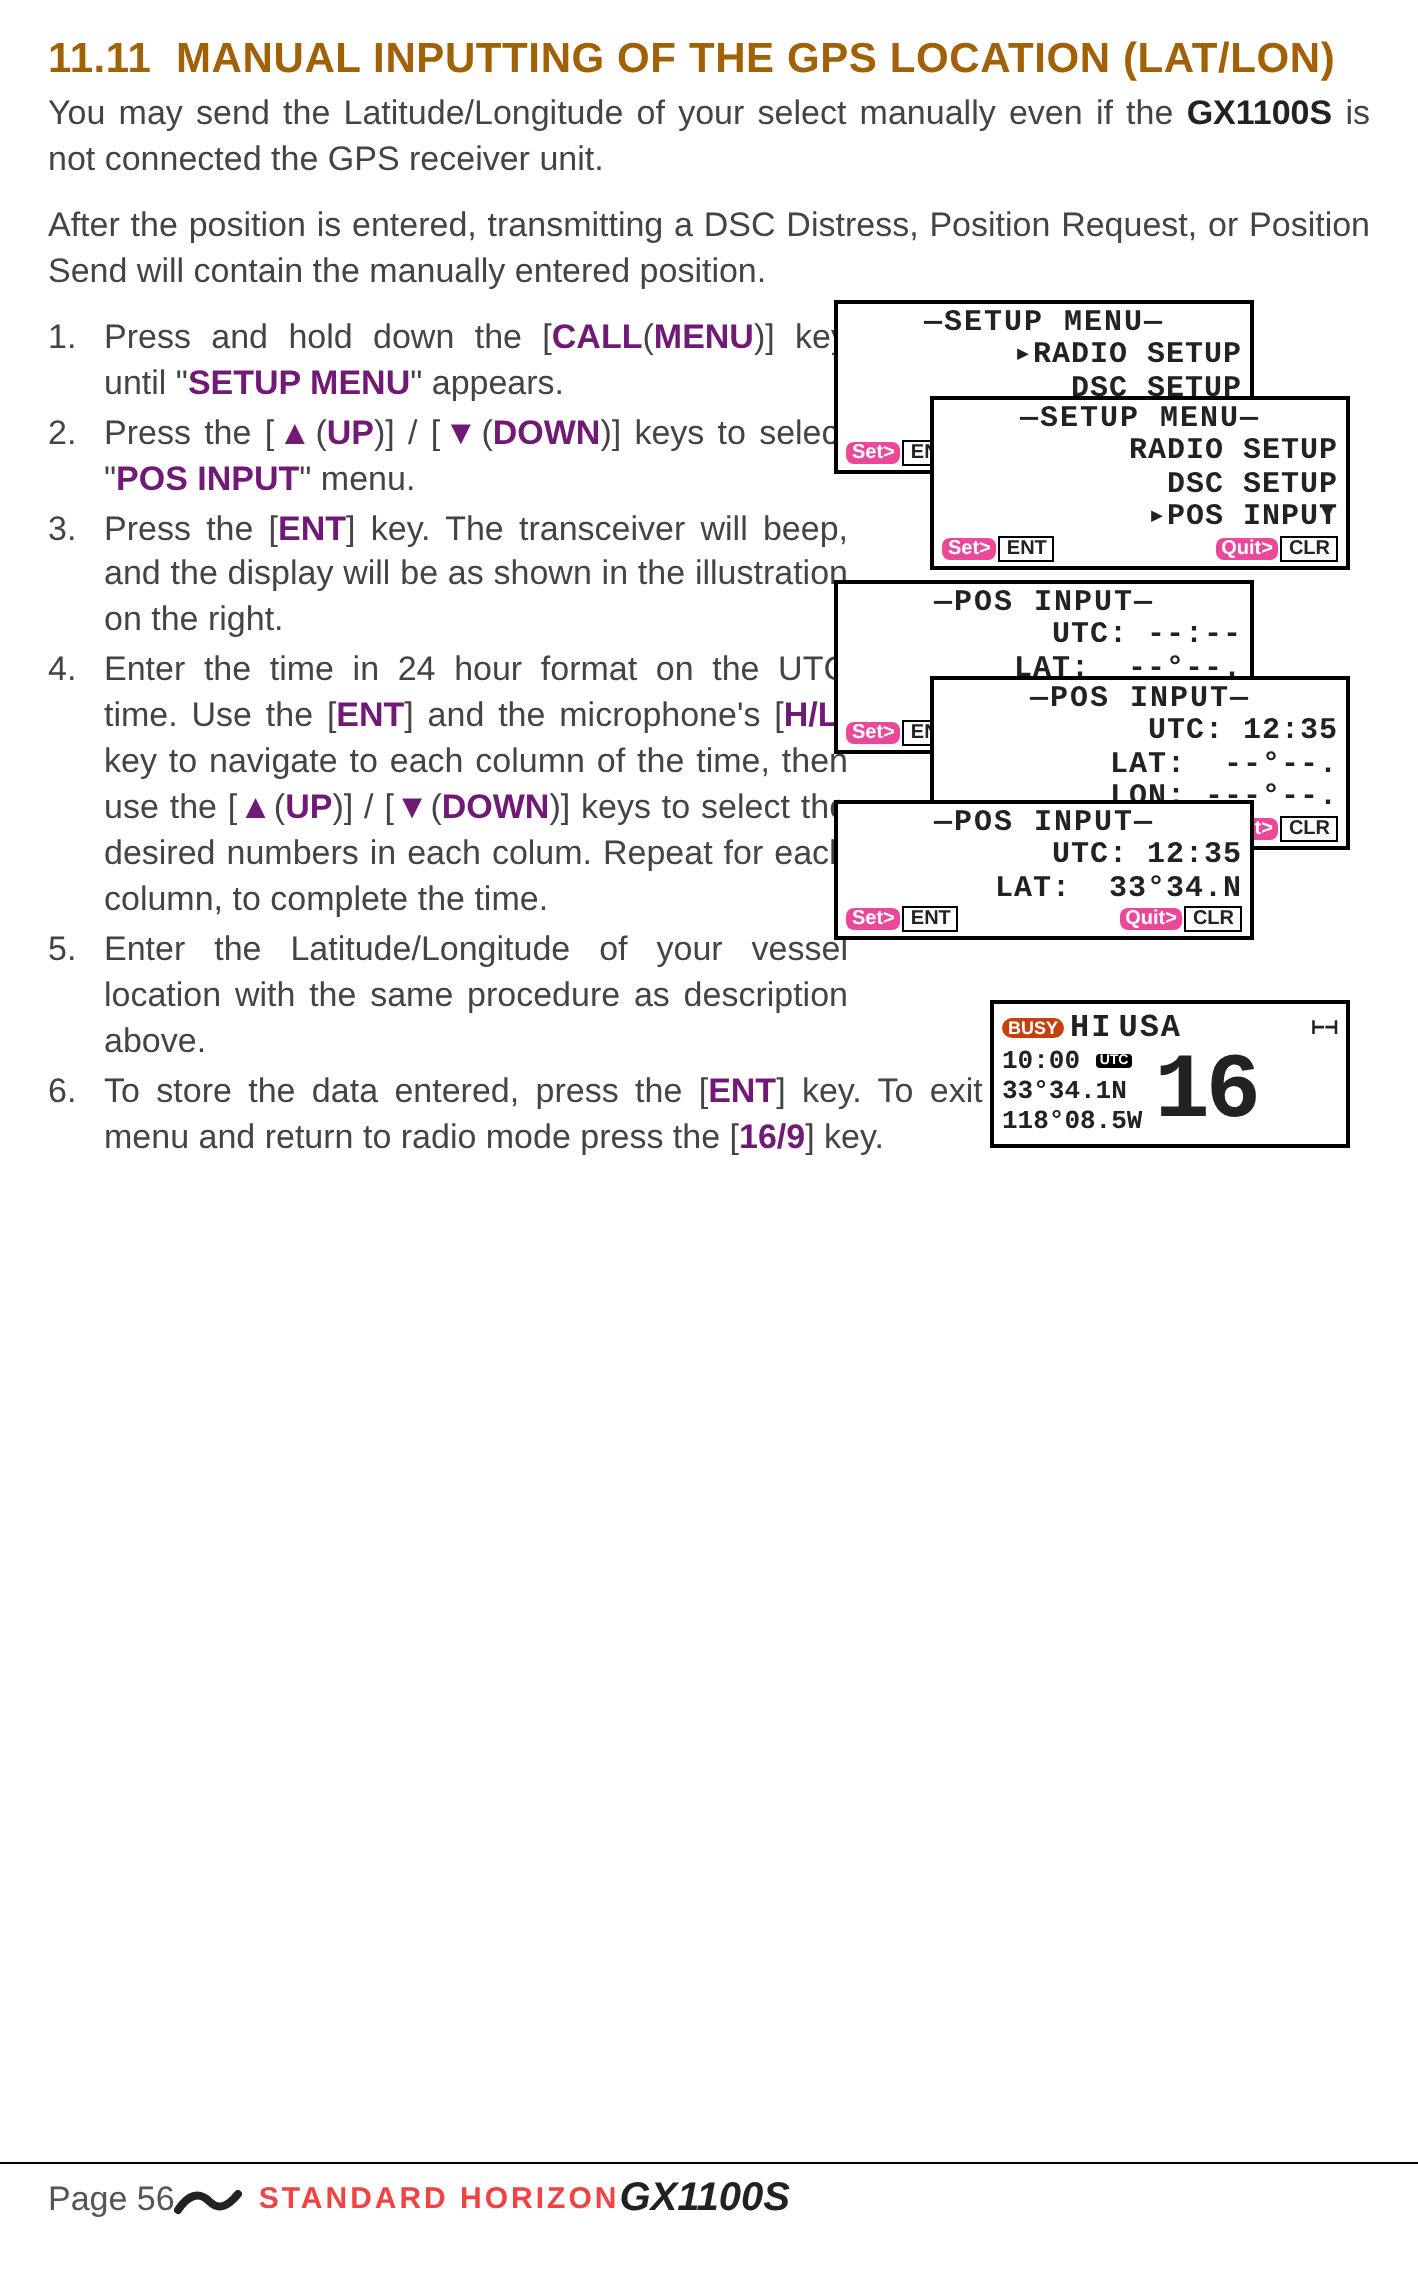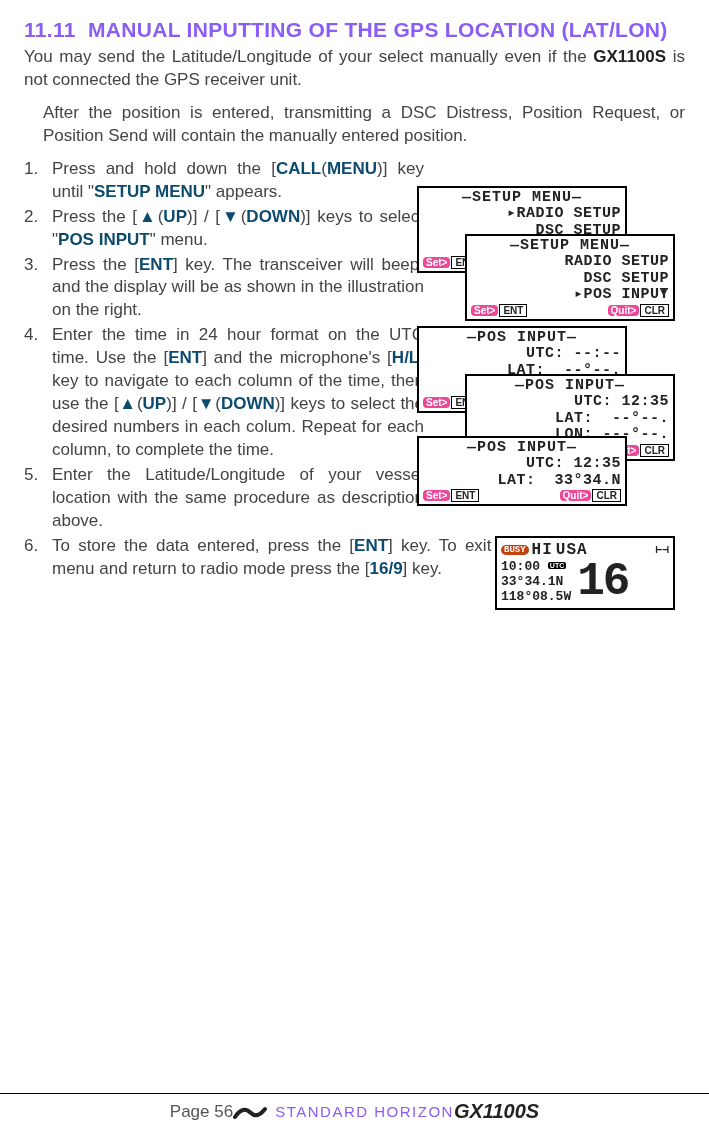--- a/index.html
+++ b/index.html
@@ -14,37 +14,36 @@
     .page {
       padding: 18px 24px 0 24px;
       position: relative;
       height: 100%;
     }
     .section-title {
       font-size: 21px;
       font-weight: bold;
       letter-spacing: 0.3px;
       margin-bottom: 4px;
-      color: #8b5cf6;
+      color: #a16207;
     }
     .intro {
       font-size: 17px;
       color: #444;
       line-height: 1.35;
       text-align: justify;
       margin-bottom: 10px;
     }
     .intro b { color: #222; }
     .intro2 {
       font-size: 17px;
       color: #444;
       line-height: 1.35;
       text-align: justify;
       margin-bottom: 10px;
-      margin-left: 19px;
     }
     .content-area {
       position: relative;
     }
     .steps {
       font-size: 17px;
       color: #444;
       line-height: 1.35;
     }
     .step {
@@ -52,30 +51,29 @@
       margin-bottom: 2px;
     }
     .step-num {
       width: 28px;
       flex-shrink: 0;
       text-align: left;
     }
     .step-text {
       text-align: justify;
     }
-    .step-text b { color: #0c4a6e; }
+    .step-text b { color: #701a75; }
     .narrow { width: 372px; }
     .medium { width: 474px; }
     .screens {
       position: absolute;
       right: -4px;
       top: -8px;
       width: 282px;
       height: 430px;
-      margin-top: 36px;
     }
     .lcd {
       position: absolute;
       border: 2px solid #000;
       background: #fff;
       font-family: "Courier New", monospace;
       font-weight: bold;
       font-size: 15px;
       line-height: 1.1;
       padding: 2px 4px 2px 4px;
@@ -129,21 +127,21 @@
       font-size: 11px;
       display: flex;
       align-items: center;
       gap: 3px;
     }
     .radio-display .busy-badge {
       background: #c2410c;
       color: #fff;
       padding: 0 3px;
       border-radius: 5px;
-      font-family: Liberation Mono, monospace;
+      font-family: Liberation Sans, sans-serif;
       font-size: 9px;
     }
     .radio-display .hi { font-size: 16px; letter-spacing: 1px; }
     .radio-display .anchor { margin-left: auto; font-size: 11px; }
     .radio-display .main-row {
       display: flex;
       align-items: flex-end;
     }
     .radio-display .left-info {
       font-size: 13px;
@@ -164,41 +162,41 @@
       margin-left: 6px;
       letter-spacing: -2px;
       text-align: right;
     }
     .footer-bar {
       position: absolute;
       bottom: 0;
       left: 0;
       right: 0;
       border-top: 1.5px solid #000;
-      padding: 6px 24px 16px 24px;
+      padding: 6px 24px 28px 24px;
       display: flex;
       align-items: center;
-      justify-content: center;
+      justify-content: flex-start;
     }
     .page-num {
       font-size: 17px;
       color: #555;
     }
     .brand {
       display: flex;
       align-items: center;
       gap: 8px;
     }
     .brand-logo svg { display: block; }
     .brand-text {
       font-family: Arial, sans-serif;
       font-size: 15px;
-      font-weight: normal;
+      font-weight: bold;
       letter-spacing: 1.5px;
-      color: #8b5cf6;
+      color: #ef4444;
     }
     .model {
       font-size: 20px;
       font-weight: bold;
       font-style: italic;
       color: #222;
     }
     .nowrap { white-space: nowrap; }
   </style>
 </head>

